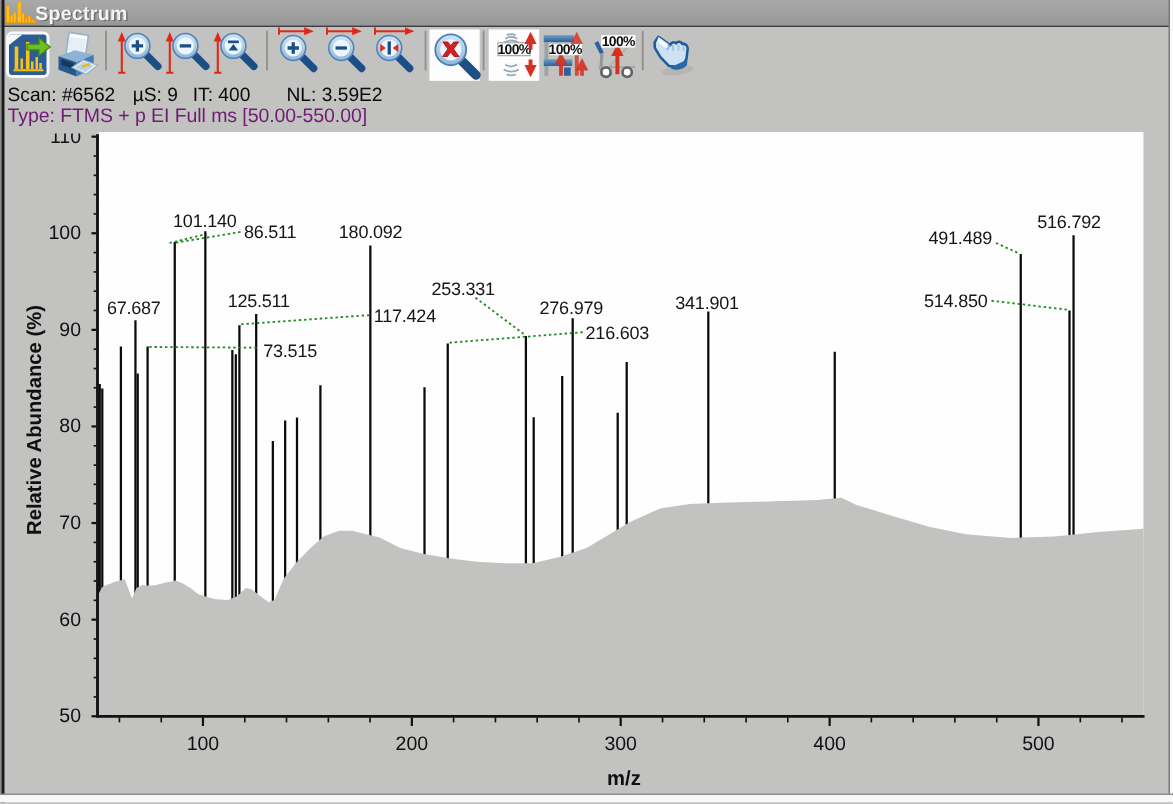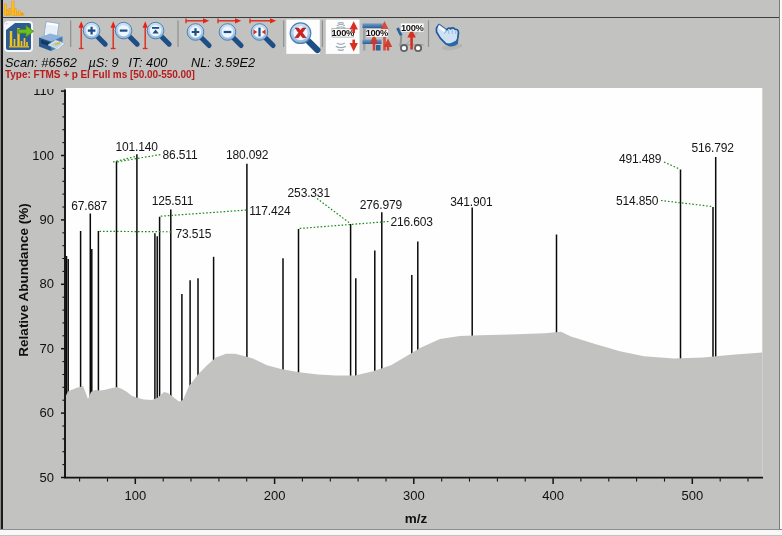--- a/index.html
+++ b/index.html
@@ -2,22 +2,22 @@
 <html><head><meta charset="utf-8">
 <style>
 html,body{margin:0;padding:0;width:782px;height:536px;overflow:hidden;
  font-family:"Liberation Sans",sans-serif;}
 #win{position:absolute;left:0;top:0;width:782px;height:536px;background:#c2c2c1;}
 #title{position:absolute;left:0;top:0;width:782px;height:17px;
  background:linear-gradient(#a9a9a9,#979797);}
 #title .txt{position:absolute;left:23.5px;top:0.5px;font-size:13px;font-weight:bold;
  color:#f4f4f4;text-shadow:1px 1px 0 #6e6e6e;letter-spacing:0.2px;}
 #tsep{position:absolute;left:0;top:16.6px;width:782px;height:1.6px;background:#3c3c3c;}
-.t1{position:absolute;top:55.2px;font-size:12.8px;color:#0a0a0a;white-space:pre;font-style:italic;}
-#type{position:absolute;left:5px;top:68.9px;font-size:10px;color:#b91c1c;white-space:pre;letter-spacing:-0.05px;font-weight:bold;}
+.t1{position:absolute;top:55.2px;font-size:12.8px;color:#0a0a0a;white-space:pre;}
+#type{position:absolute;left:5px;top:68.9px;font-size:13px;color:#701a75;white-space:pre;letter-spacing:-0.05px;}
 #lb{position:absolute;left:0;top:0;width:1px;height:536px;background:#8c8c8c;}
 #lb2{position:absolute;left:1px;top:0;width:1.6px;height:536px;background:#1c1c1c;}
 #rb{position:absolute;left:778.6px;top:0;width:1.2px;height:536px;background:#7a7a7a;}
 #rb2{position:absolute;left:779.8px;top:0;width:2.2px;height:536px;background:#fafafa;}
 #bb{position:absolute;left:0;top:528.6px;width:782px;height:1.2px;background:#8e8e8e;}
 #bb2{position:absolute;left:0;top:529.8px;width:782px;height:4.8px;background:#f8f8f8;}
 #bb3{position:absolute;left:0;top:534.6px;width:782px;height:1.4px;background:#c2c2c1;}
 svg text{font-family:"Liberation Sans",sans-serif;}
 </style></head>
 <body>
@@ -144,20 +144,23 @@
 <text x="225.9" y="158.60000000000002" font-size="12" letter-spacing="-0.15" fill="#151515">180.092</text>
 <text x="287.6" y="196.8" font-size="12" letter-spacing="-0.15" fill="#151515">253.331</text>
 <text x="390.4" y="225.9" font-size="12" letter-spacing="-0.15" fill="#151515">216.603</text>
 <text x="359.7" y="209.10000000000002" font-size="12" letter-spacing="-0.15" fill="#151515">276.979</text>
 <text x="450.2" y="205.8" font-size="12" letter-spacing="-0.15" fill="#151515">341.901</text>
 <text x="619.0" y="162.8" font-size="12" letter-spacing="-0.15" fill="#151515">491.489</text>
 <text x="616.0" y="204.70000000000002" font-size="12" letter-spacing="-0.15" fill="#151515">514.850</text>
 <text x="691.5" y="152.3" font-size="12" letter-spacing="-0.15" fill="#151515">516.792</text>
 <rect x="30" y="80" width="34" height="9" fill="#c2c2c1"></rect>
 </svg>
+<div id="title">
+      <div class="txt">Spectrum</div>
+    </div>
 <svg width="24" height="17" viewBox="0 0 24 17" style="position:absolute;left:3;top:0">
 <rect x="1.2" y="4.0" width="2.2" height="11.2" fill="#ffc020" stroke="#f09800" stroke-width="0.5"></rect>
 <rect x="3.9" y="10.0" width="1.7" height="5.199999999999999" fill="#ffc020" stroke="#f09800" stroke-width="0.5"></rect>
 <rect x="6.0" y="8.5" width="1.7" height="6.699999999999999" fill="#ffc020" stroke="#f09800" stroke-width="0.5"></rect>
 <rect x="8.8" y="1.2" width="2.3" height="14.0" fill="#ffc020" stroke="#f09800" stroke-width="0.5"></rect>
 <rect x="11.6" y="8.8" width="1.7" height="6.399999999999999" fill="#ffc020" stroke="#f09800" stroke-width="0.5"></rect>
 <rect x="13.7" y="12.2" width="1.5" height="3.0" fill="#ffc020" stroke="#f09800" stroke-width="0.5"></rect>
 <rect x="15.7" y="10.8" width="1.7" height="4.399999999999999" fill="#ffc020" stroke="#f09800" stroke-width="0.5"></rect>
 <rect x="17.8" y="12.8" width="1.4" height="2.3999999999999986" fill="#ffc020" stroke="#f09800" stroke-width="0.5"></rect>
 <rect x="19.6" y="13.6" width="1.3" height="1.5999999999999996" fill="#ffc020" stroke="#f09800" stroke-width="0.5"></rect>

